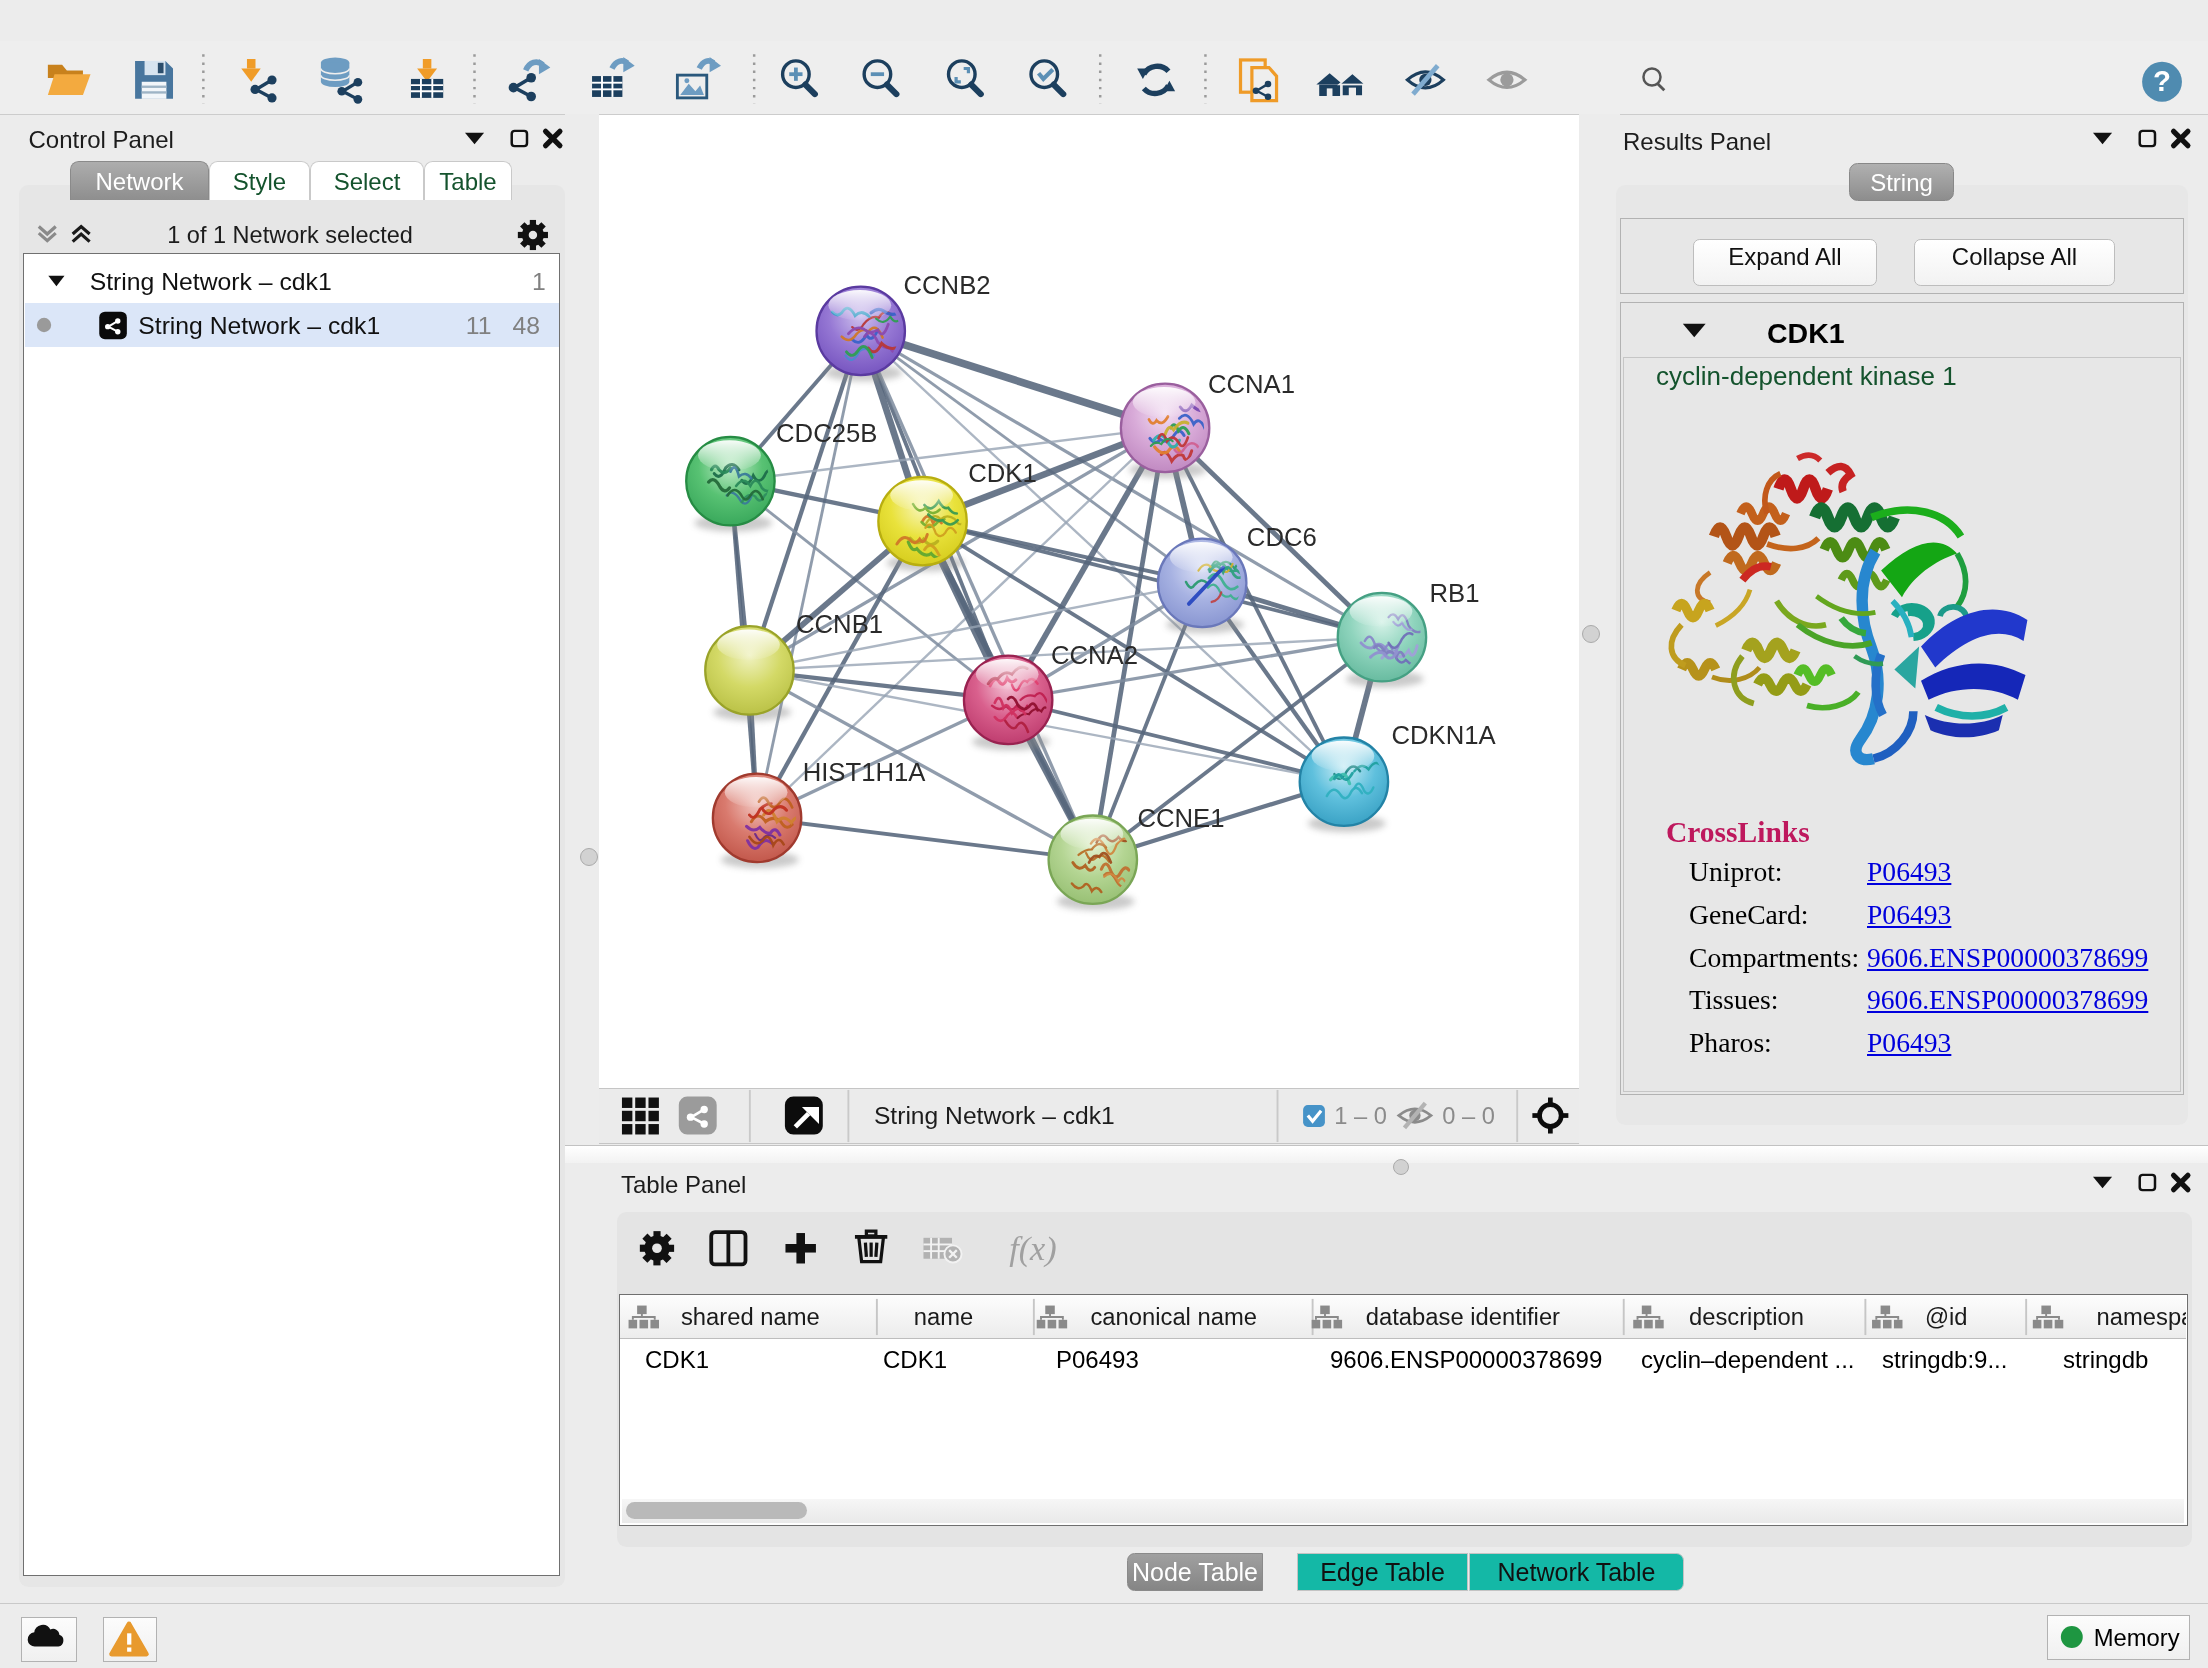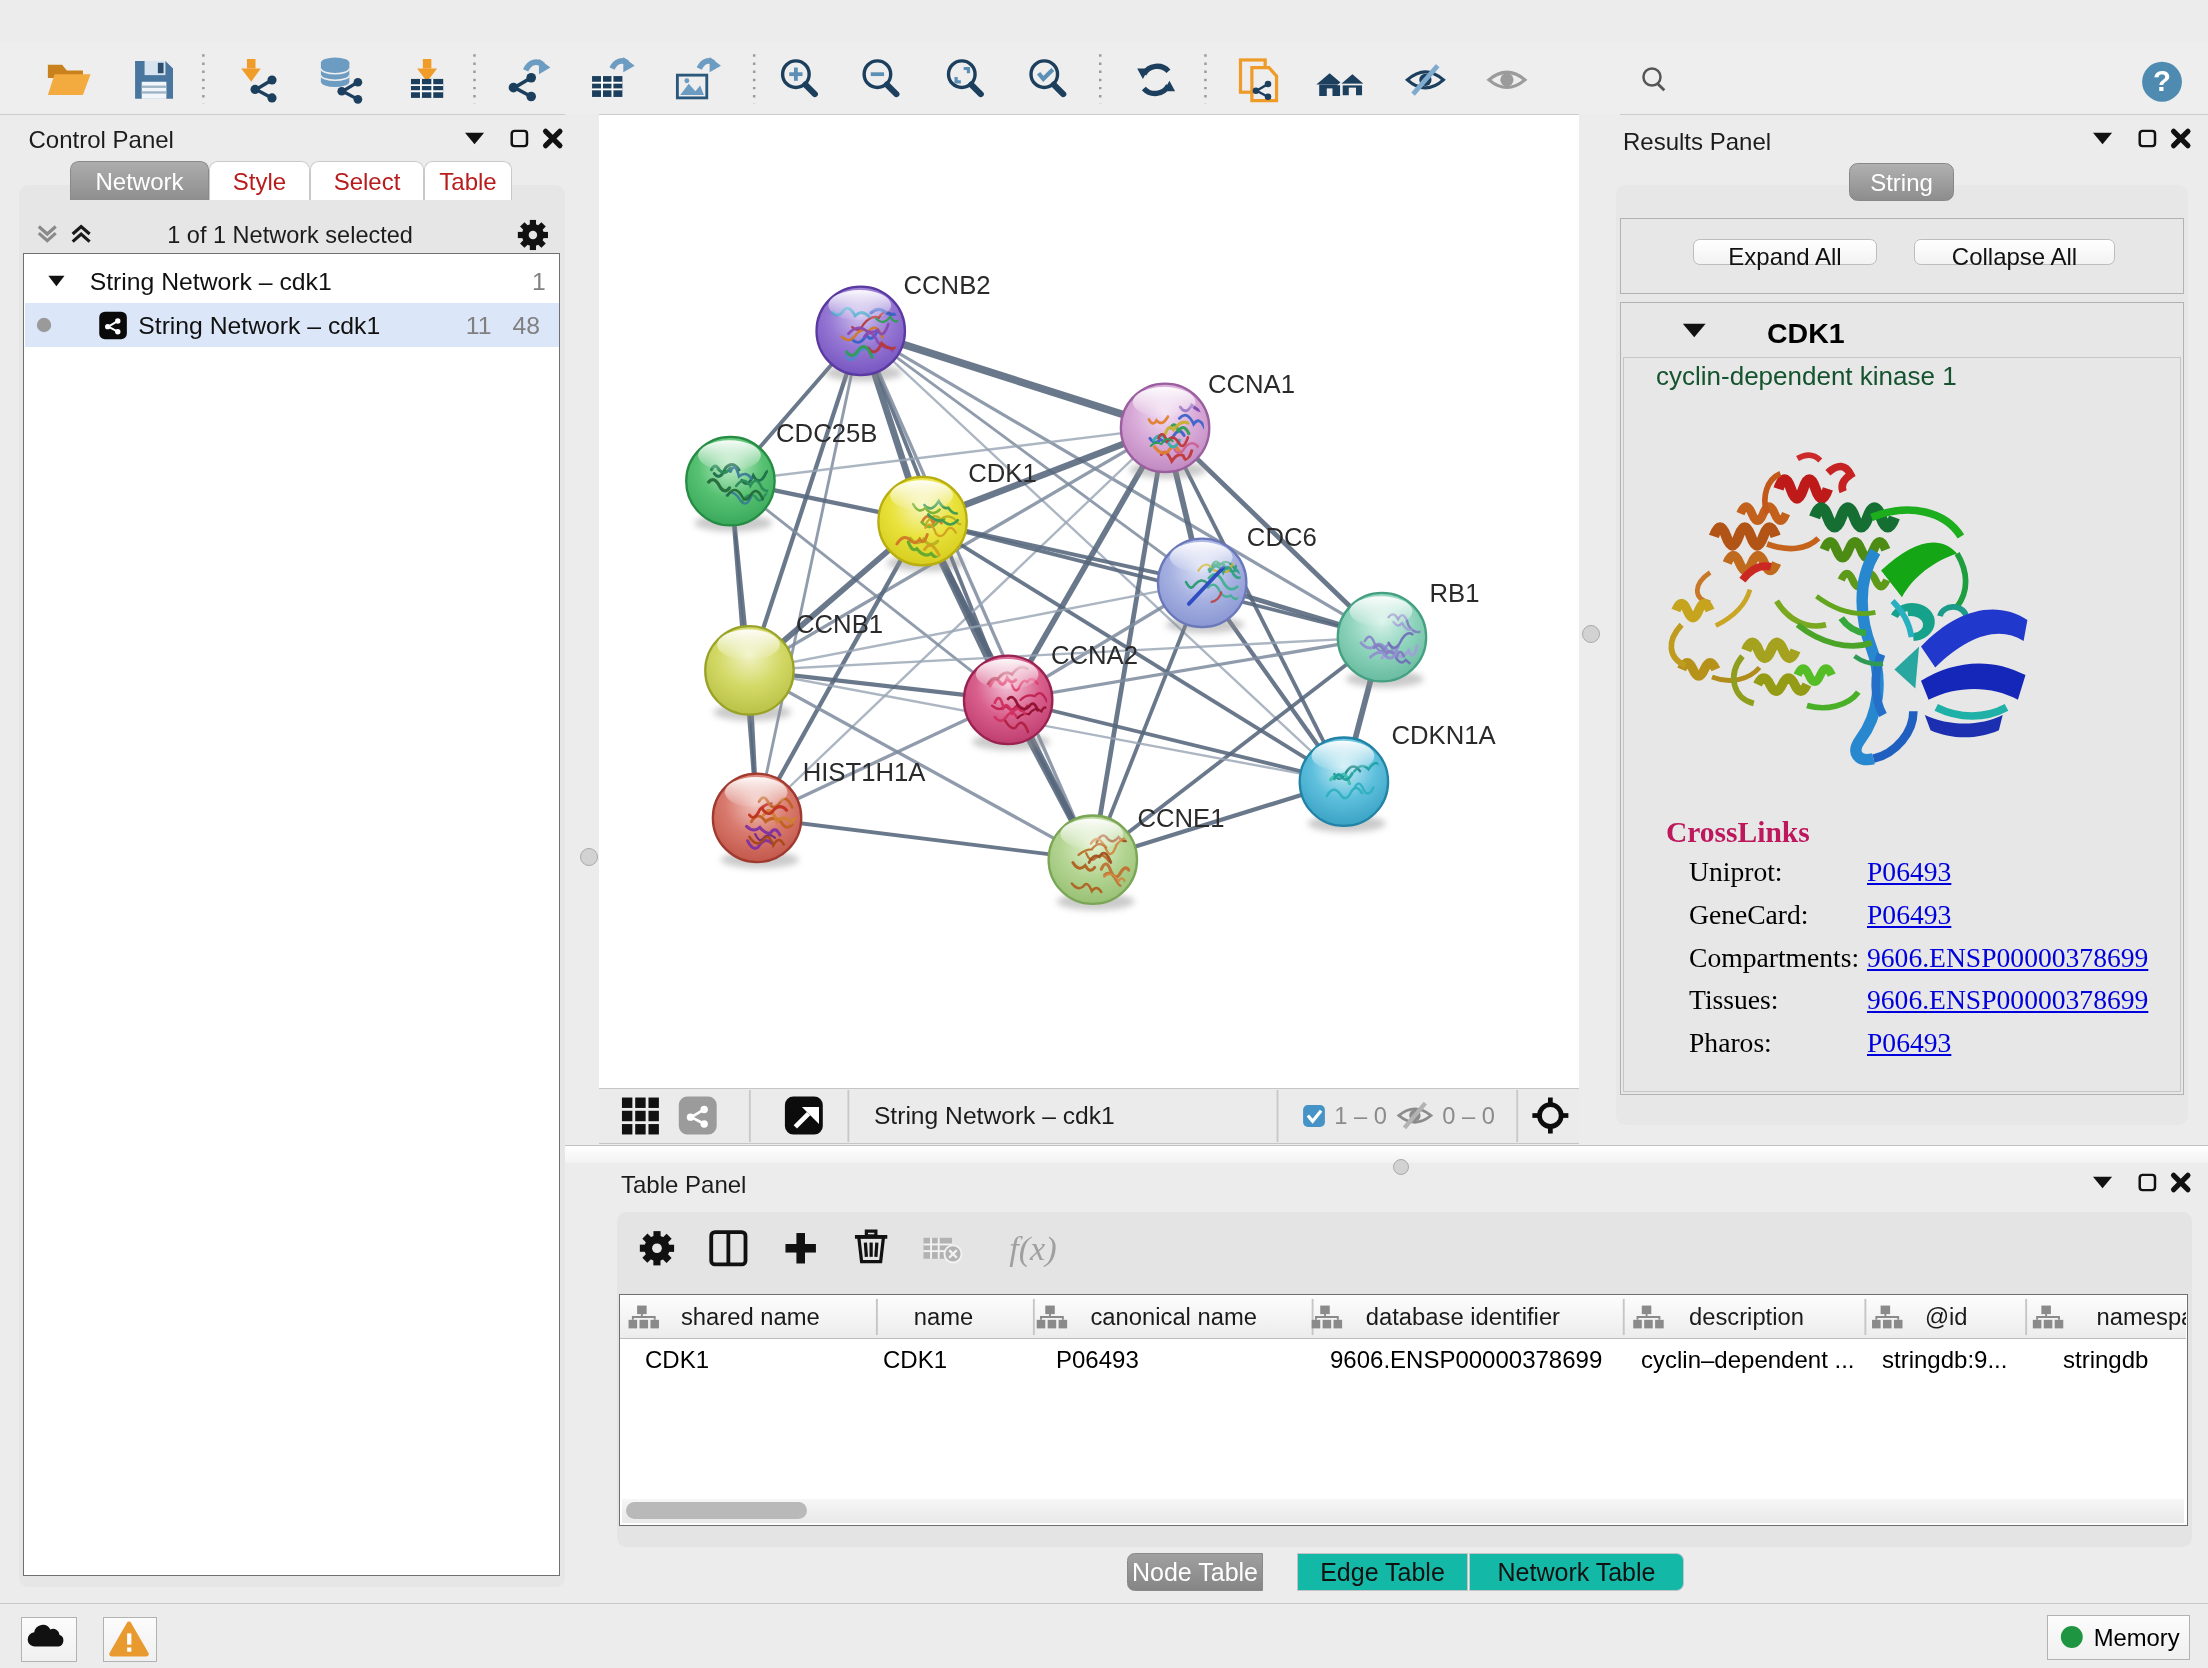--- a/index.html
+++ b/index.html
@@ -9,40 +9,40 @@
   #titlebar{left:0;top:0;width:2208px;height:40px;background:linear-gradient(#f7f7f7,#dcdcdc);border-bottom:1px solid #b6b6b6;}
   .tl{width:22px;height:22px;border-radius:50%;background:#908f94;border:1px solid #7c7b80;top:8.6px;}
   #title{width:100%;text-align:center;top:7.6px;font-size:27px;font-weight:normal;color:#3e3e3e;}
   
   #toolbar{left:0;top:41px;width:2208px;height:73px;background:#eeeeee;border-bottom:1px solid #cccccc;}
   
   .ptitle{font-size:24px;color:#1c1c1c;}
   .pbtns{display:flex;align-items:center;gap:23px;}
   
   #cp-title{left:28.5px;top:126px;}
-  .tab{position:absolute;top:161px;height:39px;box-sizing:border-box;border:1px solid #c9c9c9;border-bottom:none;border-radius:8.6px 8.6px 0 0;background:#fff;color:#b91c1c;font-size:24px;text-align:center;line-height:39px;}
+  .tab{position:absolute;top:161px;height:39px;box-sizing:border-box;border:1px solid #c9c9c9;border-bottom:none;border-radius:8.6px 8.6px 0 0;background:#fff;color:#14532d;font-size:24px;text-align:center;line-height:39px;}
   .tabsel{background:linear-gradient(#adadad,#8e8e8e);color:#fff;border-color:#8a8a8a;}
   #cp-container{left:19px;top:185px;width:546px;height:1402px;background:#e6e6e6;border-radius:9.5px;}
   #cp-header-row{left:23px;top:219px;width:537px;height:32px;}
   #cp-listbox{left:23px;top:253px;width:537px;height:1323px;background:#fff;border:1.9px solid #707070;box-sizing:border-box;}
   .cp-row1{left:25px;top:258px;width:534px;height:45px;}
   .cp-row2{left:25px;top:303px;width:534px;height:44px;background:#dbe6f8;}
   
   #vsplit-l{left:565px;top:114px;width:34px;height:1033px;background:#ececec;}
   #vsplit-r{left:1579px;top:114px;width:41px;height:1033px;background:#ececec;}
   .dragdot{width:16px;height:16px;border-radius:50%;background:#d2d2d2;border:1px solid #aaaaaa;}
   #hsplit{left:565px;top:1145px;width:1644px;height:17px;background:linear-gradient(#ffffff,#f2f2f2);border-top:1px solid #c2c2c2;}
   
   #canvas{left:599px;top:115px;width:980px;height:973px;background:#fff;}
   #nettoolbar{left:599px;top:1088px;width:980px;height:56px;background:#ebebeb;border-top:1px solid #c5c5c5;border-bottom:1px solid #c5c5c5;box-sizing:border-box;}
   
   #rp-container{left:1616px;top:185px;width:572px;height:940px;background:#e7e7e7;border-radius:9.5px;}
   #stringtab{left:1849px;top:163px;width:105px;height:38px;background:linear-gradient(#b0b0b0,#8d8d8d);border:1px solid #888;border-radius:8.6px;color:#fff;font-size:24px;text-align:center;line-height:38px;box-sizing:border-box;}
   #rp-box1{left:1620px;top:218px;width:564px;height:76px;border:1px solid #b2b2b2;box-sizing:border-box;}
-  .rbtn{position:absolute;top:239px;height:26px;background:linear-gradient(#ffffff,#f2f2f2);border:1px solid #bdbdbd;border-radius:6.7px;font-size:24px;color:#111;text-align:center;line-height:34px;box-sizing:border-box;}
+  .rbtn{position:absolute;top:239px;height:47px;background:linear-gradient(#ffffff,#f2f2f2);border:1px solid #bdbdbd;border-radius:6.7px;font-size:24px;color:#111;text-align:center;line-height:34px;box-sizing:border-box;}
   #rp-box2{left:1620px;top:302px;width:564px;height:793px;border:1px solid #b2b2b2;box-sizing:border-box;}
   #rp-body{left:1623px;top:357px;width:558px;height:735px;border:1px solid #c6c6c6;box-sizing:border-box;}
   .serif{font-family:"Liberation Serif",serif;}
   .xlrow{position:absolute;font-size:27.6px;color:#000;}
   .xlink{color:#0000dd;text-decoration:underline;}
   
   #tp-title{left:621px;top:1171px;}
   #tp-container{left:617px;top:1212px;width:1575px;height:335px;background:#e4e4e4;border-radius:9.5px;}
   #tablebox{left:619px;top:1294px;width:1569px;height:232px;background:#fff;border:1.9px solid #6f6f6f;box-sizing:border-box;}
   #thead{left:0px;top:0px;width:1566px;height:43px;background:linear-gradient(#fdfdfd,#ececec);border-bottom:1px solid #bdbdbd;}

